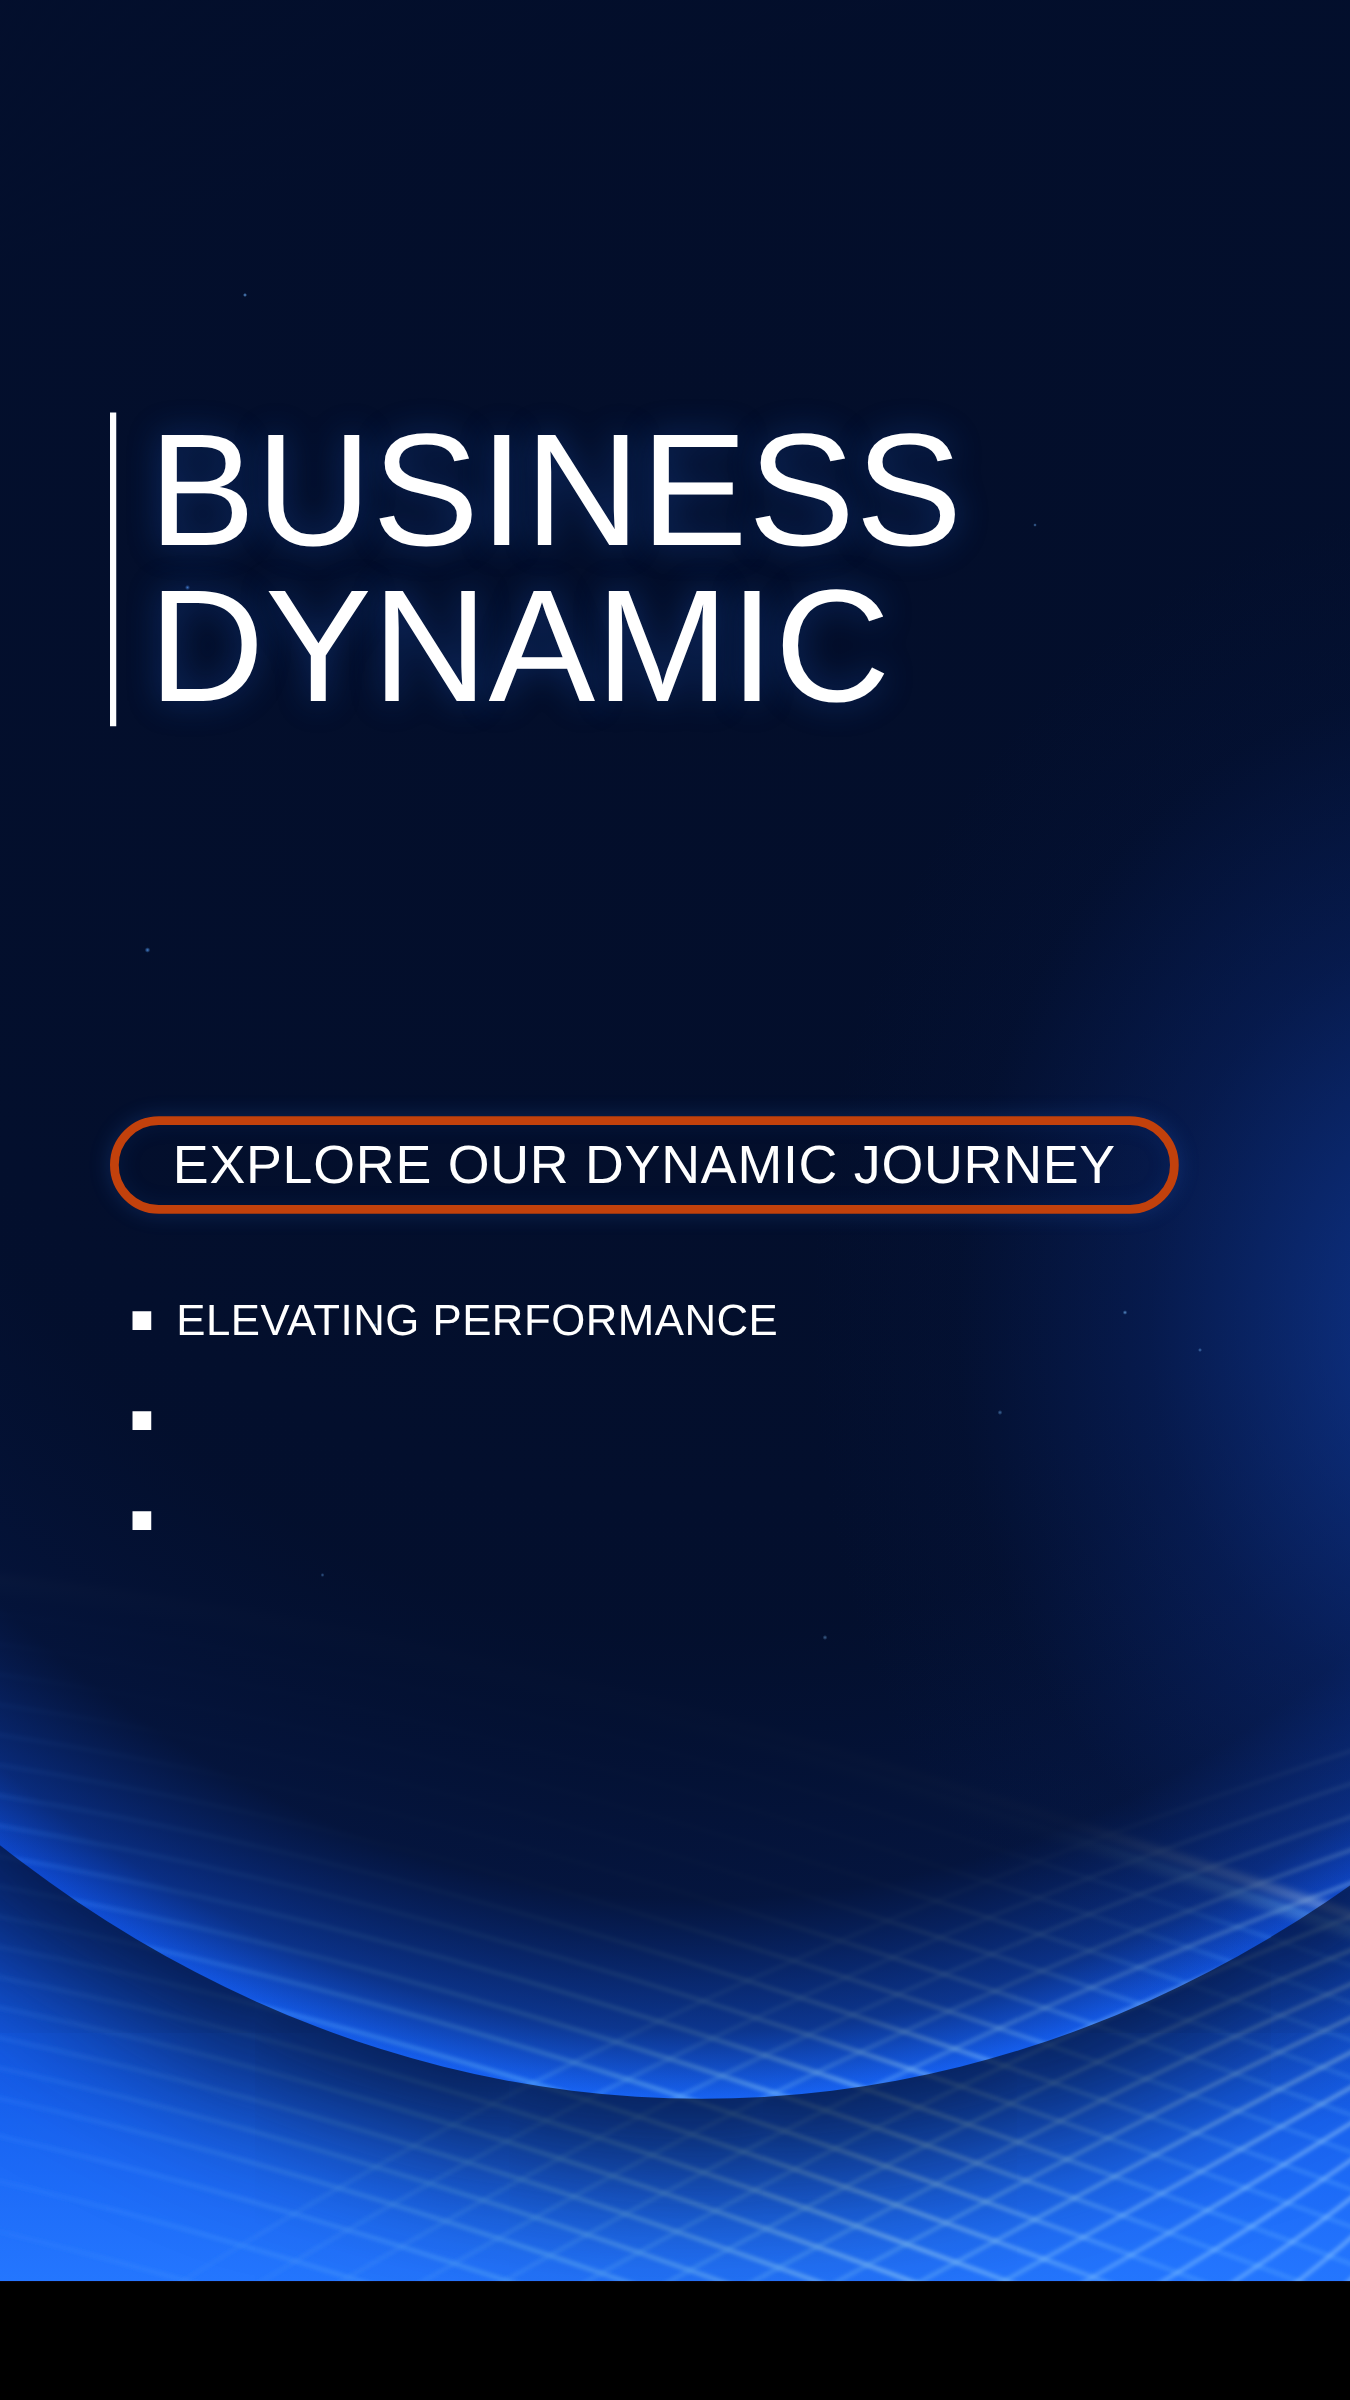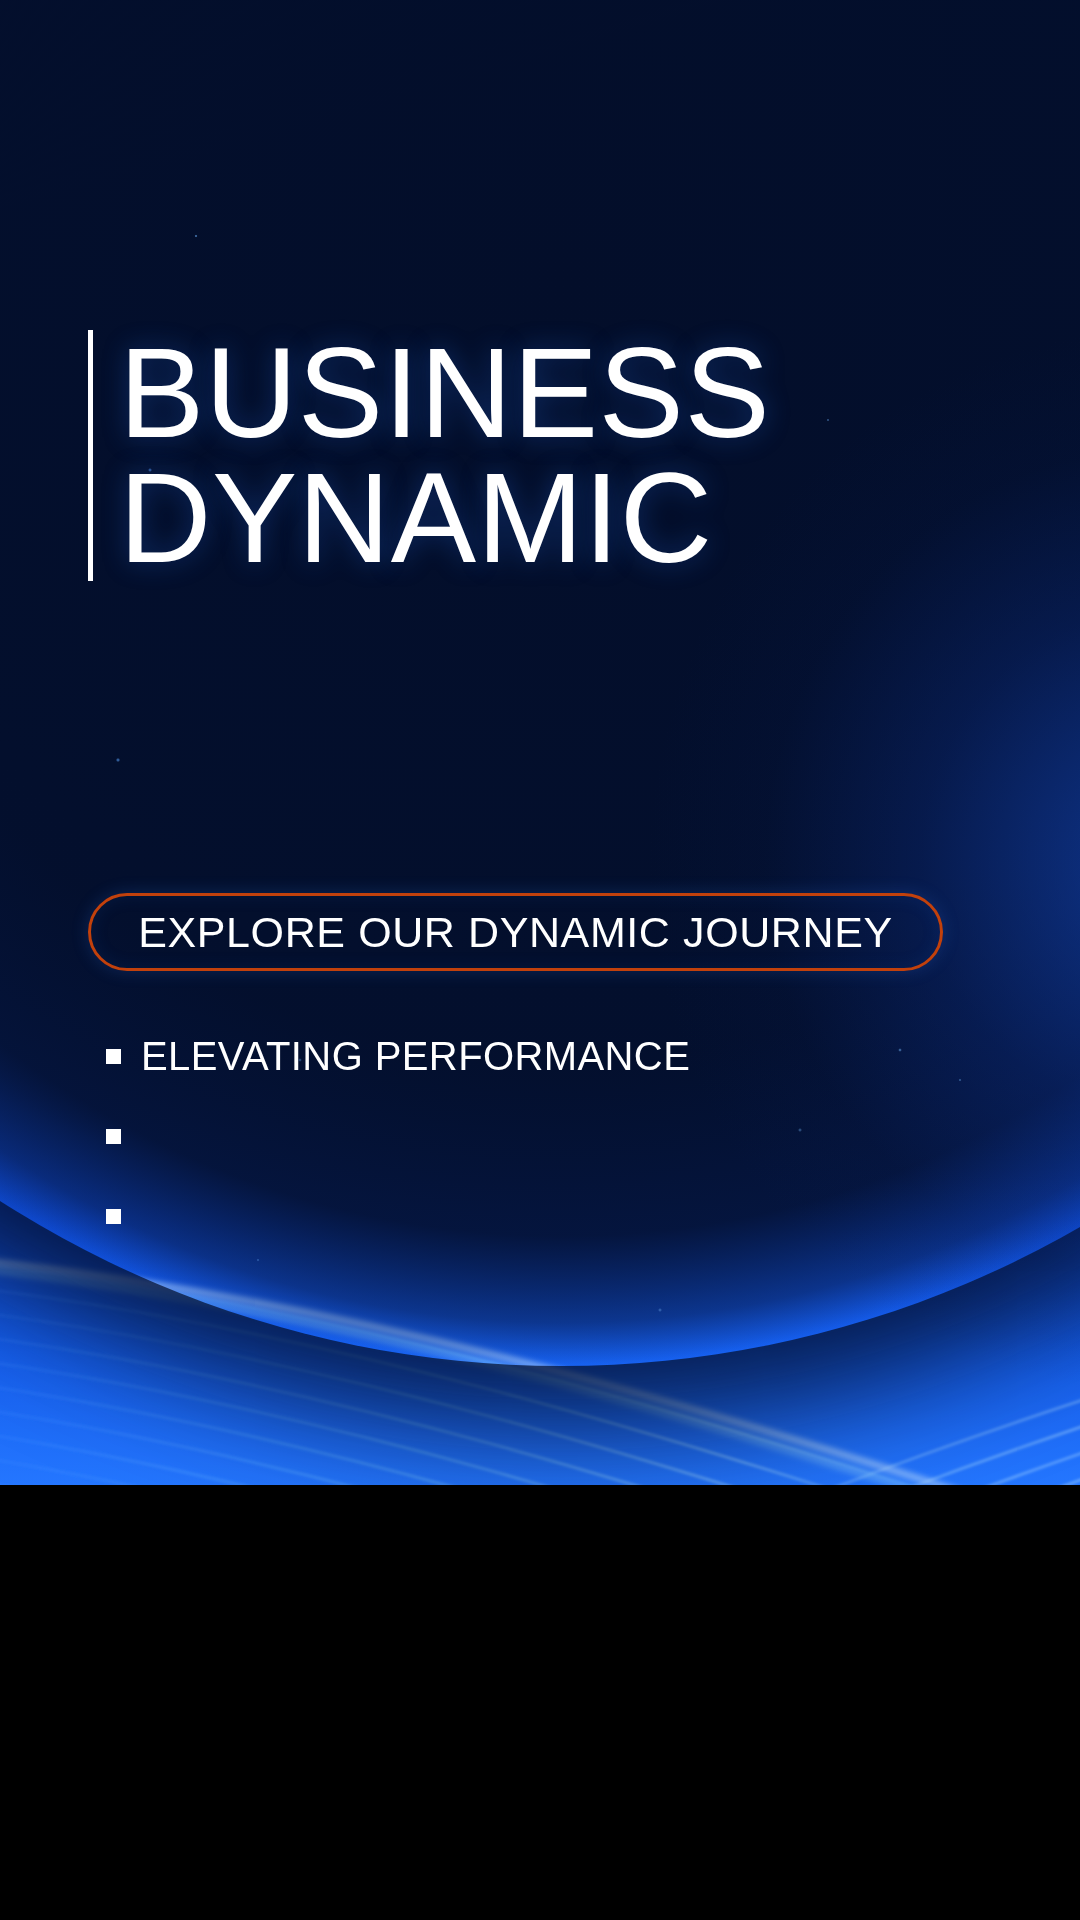--- a/index.html
+++ b/index.html
@@ -4,21 +4,21 @@
 <title>Business Summit Poster</title>
 <style>
   html, body {
     margin: 0;
     padding: 0;
     background: #000;
   }
   #poster {
     position: relative;
     width: 1080px;
-    height: 1485px;
+    height: 1825px;
     overflow: hidden;
     background: #a21caf;
     font-family: "Liberation Sans", sans-serif;
     -webkit-font-smoothing: antialiased;
   }
 
   
   .bg-layer {
     position: absolute;
     inset: 0;
@@ -126,21 +126,21 @@
     text-shadow: 0 0 26px rgba(40,110,230,0.35);
   }
 
   .cta-button {
     position: absolute;
     left: 88px;
     top: 893px;
     width: 855px;
     height: 78px;
     box-sizing: border-box;
-    border: 3px solid #c2410c;
+    border: 7px solid #c2410c;
     border-radius: 40px;
     display: flex;
     align-items: center;
     justify-content: center;
     background: transparent;
     box-shadow: 0 0 18px rgba(60,130,255,0.20), inset 0 0 18px rgba(40,110,230,0.10);
   }
   .cta-label {
     color: #ffffff;
     font-size: 43px;
@@ -165,21 +165,21 @@
   }
   .feature-bullet {
     width: 15px;
     height: 15px;
     background: #ffffff;
     flex: 0 0 15px;
     margin-right: 20px;
   }
   .feature-label {
     color: #ffffff;
-    font-size: 40px;
+    font-size: 35px;
     letter-spacing: 0.4px;
     line-height: 1;
     white-space: nowrap;
   }
 </style>
 </head>
 <body>
 
 <div id="poster">
 

